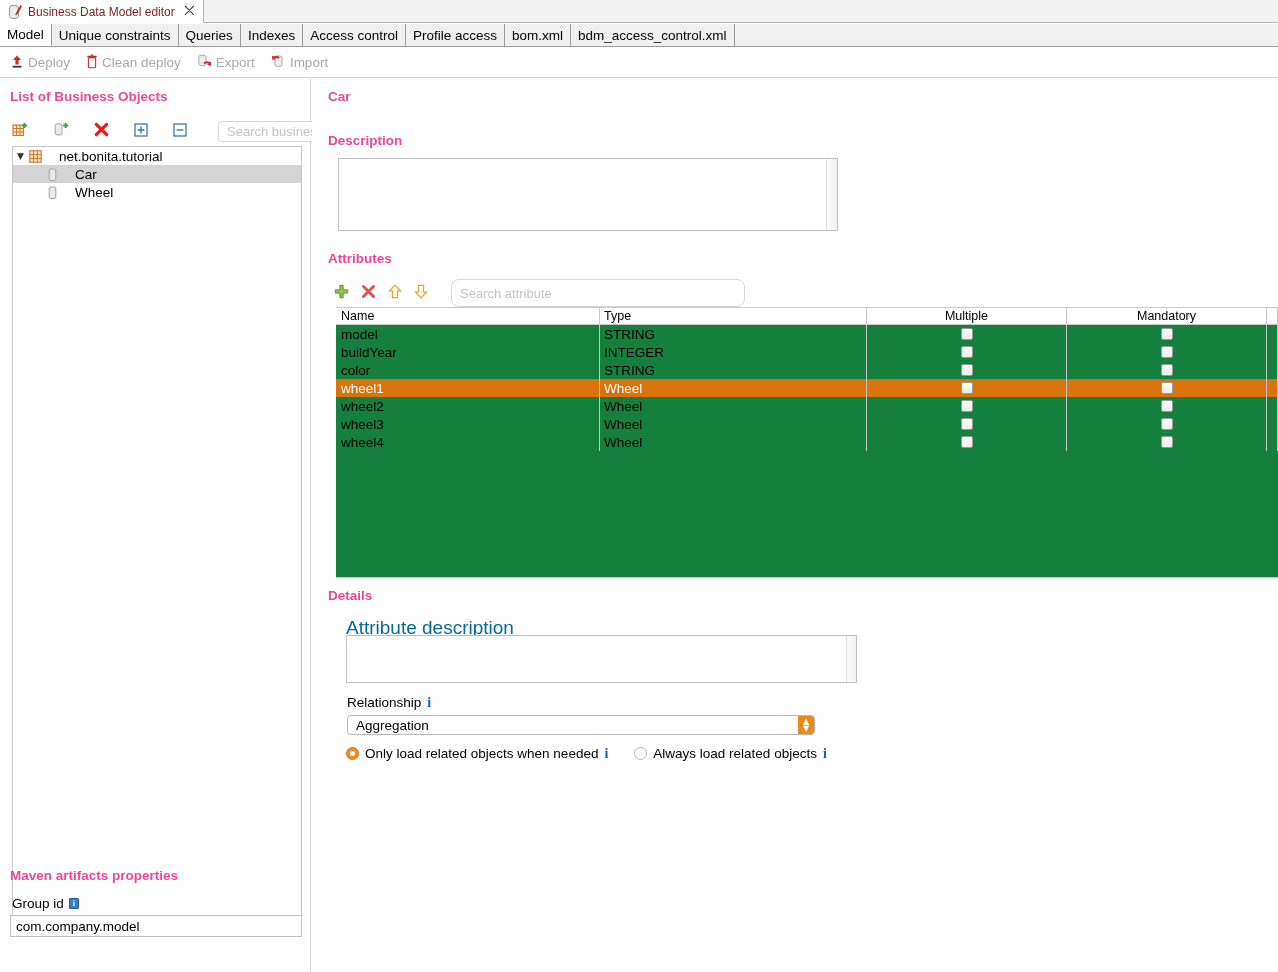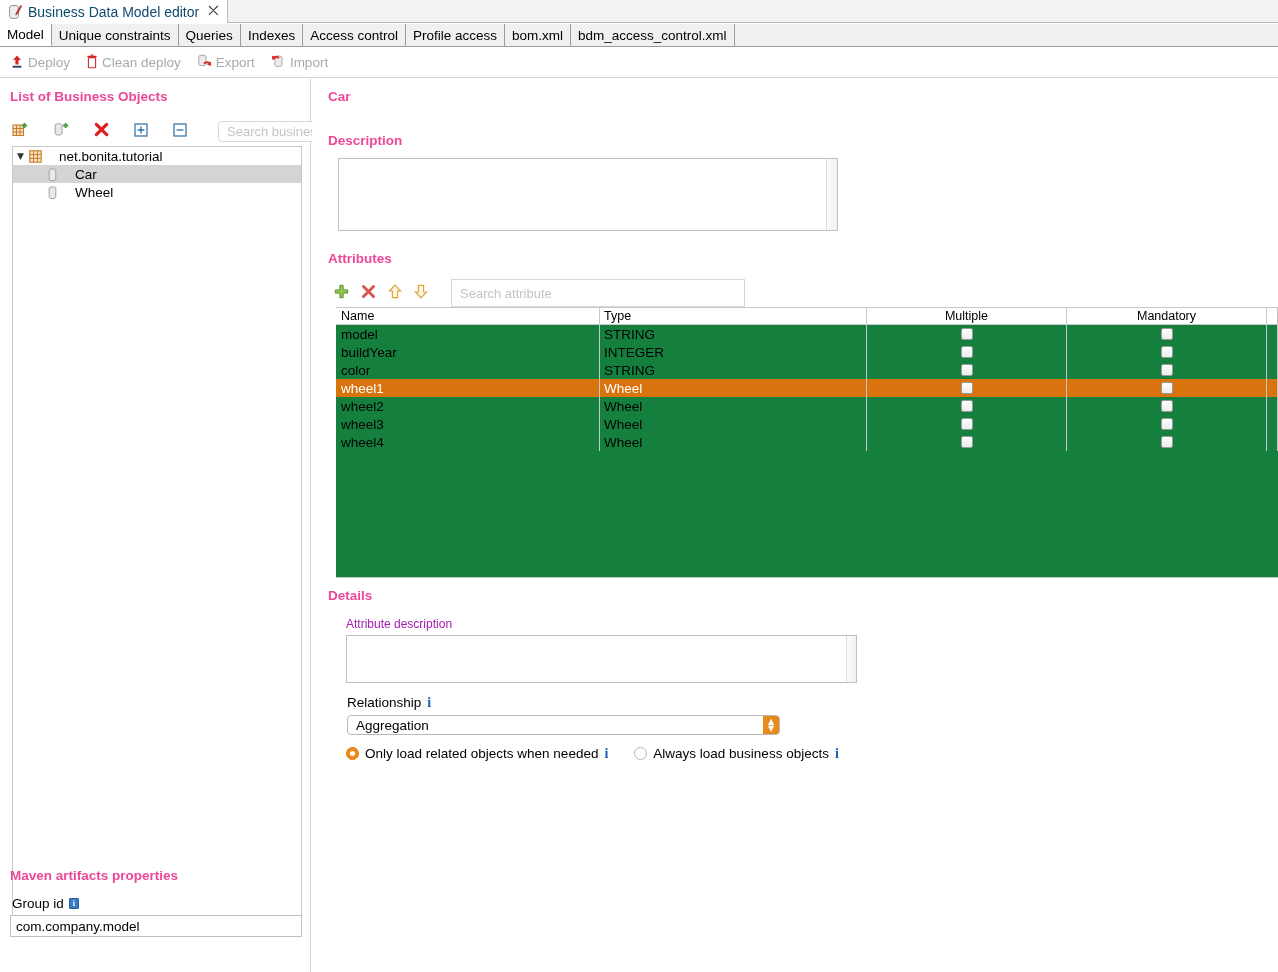--- a/index.html
+++ b/index.html
@@ -19,21 +19,21 @@
     background: #f2f2f2;
     border-bottom: 1px solid #b8b8b8;
   }
   .editor-tab {
     position: absolute; left: 0; top: 0; height: 23px;
     display: flex; align-items: center; gap: 6px;
     padding: 0 8px 0 8px;
     background: #ffffff;
     border-right: 1px solid #b8b8b8;
   }
-  .editor-tab-title { font-size: 14px; color: #0c4a6e; white-space: nowrap; }
+  .editor-tab-title { font-size: 12px; color: #7f1d1d; white-space: nowrap; }
   .tab-close {
     font-size: 12px; color: #333; margin-left: 3px; line-height: 1;
     font-family: "DejaVu Sans", sans-serif;
   }
   .doc-icon { width: 14px; height: 16px; position: relative; display:inline-block; }
 
   
   .page-tabs {
     position: absolute; left: 0; top: 24px; width: 1278px; height: 23px;
     background: #f0f0f0;
@@ -137,21 +137,21 @@
     border-left: 1px solid #dcdcdc;
   }
 
   .attrs-label { position: absolute; left: 16px; top: 172px; }
   .attrs-toolbar {
     position: absolute; left: 22px; top: 202px; height: 24px;
     display: flex; align-items: center; gap: 12px;
   }
   .attr-search {
     width: 294px; height: 20px; margin-left: 11px;
-    border: 1px solid #d8d8d8; border-radius: 0; background: #fff;
+    border: 1px solid #d8d8d8; border-radius: 8px; background: #fff;
     font-size: 13px; color: #c4c4c4; padding: 13px 8px;
     font-family: "Liberation Sans", sans-serif; outline: none;
   }
   .attr-search::placeholder { color: #c4c4c4; }
 
   .attr-table {
     position: absolute; left: 24px; top: 228px; right: 0; height: 271px;
     border-top: 1px solid #c8c8c8;
     border-bottom: 1px solid #c8c8c8;
     background: #15803d;
@@ -181,39 +181,39 @@
   .c-mand  { width: 200px; justify-content: center; }
   .c-last  { flex: 1; }
   .at-head .c-mult, .at-head .c-mand { justify-content: center; }
   .chk {
     width: 12px; height: 12px;
     border: 1px solid #9a9a9a; border-radius: 2px;
     background: linear-gradient(to bottom,#ffffff,#ececec);
   }
 
   .details-label { position: absolute; left: 16px; top: 509px; }
-  .attr-desc-label { position: absolute; left: 34px; top: 538px; font-size: 12px; color: #a21caf; }
+  .attr-desc-label { position: absolute; left: 34px; top: 538px; font-size: 19px; color: #0369a1; }
   .attr-desc-box {
     position: absolute; left: 34px; top: 556px; width: 511px; height: 48px;
     border: 1px solid #bfbfbf; background: #fff; resize: none; outline: none;
     font-family: "Liberation Sans", sans-serif; font-size: 13px;
   }
   .attr-desc-scroll {
     position: absolute; left: 534px; top: 557px; width: 10px; height: 46px;
     background: linear-gradient(to right,#fcfcfc,#f1f1f1);
     border-left: 1px solid #dedede;
   }
 
   .rel-label {
     position: absolute; left: 35px; top: 616px;
     font-size: 13.5px; color: #000;
     display: flex; align-items: flex-end; gap: 6px;
   }
   .rel-select {
-    position: absolute; left: 35px; top: 636px; width: 433px; height: 20px;
+    position: absolute; left: 35px; top: 636px; width: 468px; height: 20px;
     border: 1px solid #b9b9b9; border-radius: 4px; background: #fff;
   }
   .rel-select-text {
     position: absolute; left: 8px; top: 2px; font-size: 13.5px; color: #000;
   }
   .rel-stepper {
     position: absolute; right: 0; top: 0; width: 16px; height: 100%;
     background: #e8891a;
     border-radius: 0 3px 3px 0;
     display: flex; flex-direction: column;
@@ -539,16 +539,16 @@
         <span>▼</span>
     </span>
   </div>
 
   <div class="radio-row">
     <span class="radio on"></span>
     <span>Only load related objects when needed</span>
     <span class="info-i">i</span>
     <span class="gap18"></span>
     <span class="radio"></span>
-    <span>Always load business objects</span>
+    <span>Always load related objects</span>
     <span class="info-i">i</span>
   </div>
 </div>
 
 </body></html>

